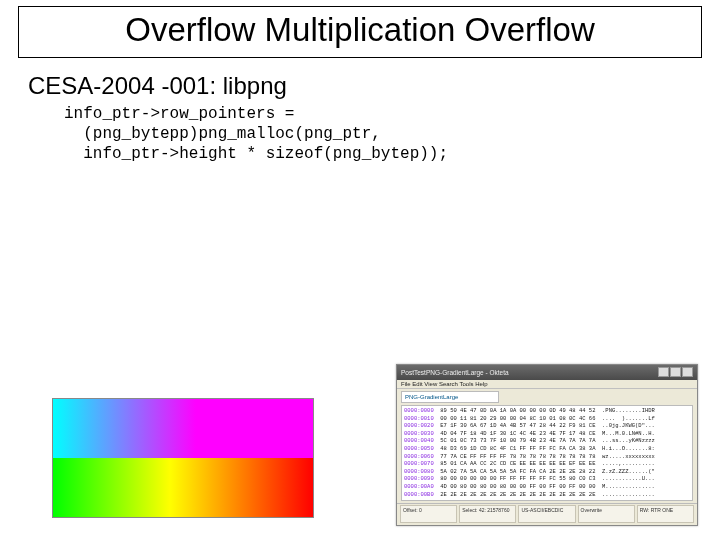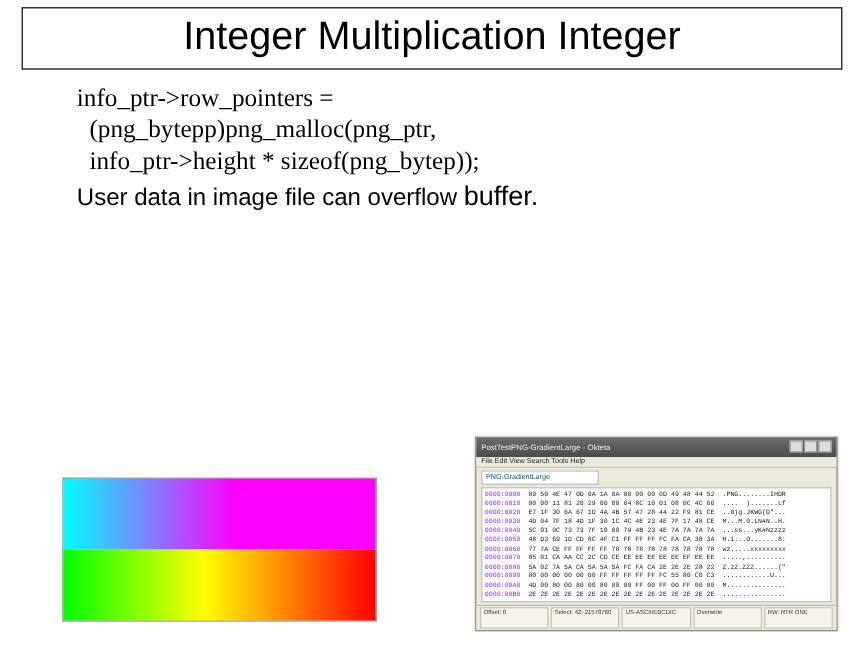--- a/index.html
+++ b/index.html
@@ -21,22 +21,22 @@
     font-size: 33px;
   }
   .body {
     padding: 8px 28px 0 28px;
   }
   .h2 {
     font-size: 24px;
     margin: 6px 0 4px 0;
   }
   .code {
-    font-family: Liberation Serif, serif;
-    font-size: 21px;
+    font-family: Liberation Mono, monospace;
+    font-size: 16px;
     white-space: pre;
     margin: 2px 0 4px 36px;
     line-height: 1.25;
   }
   .cond {
     font-size: 24px;
     margin: 4px 0 6px 0;
   }
   .sub {
     font-size: 20px;
@@ -138,30 +138,28 @@
     height: 8px;
     background: #ddd;
     border: 1px solid #999;
     margin-left: 1px;
   }
 </style>
 </head>
 <body>
 
 <div class="title-box">
-  <span>Integer Multiplication Integer</span>
+  <span>Overflow Multiplication Overflow</span>
 </div>
 
 <div class="body">
+  <div class="h2">CESA-2004 -001: libpng</div>
   <div class="code">info_ptr-&gt;row_pointers =
   (png_bytepp)png_malloc(png_ptr,
   info_ptr-&gt;height * sizeof(png_bytep));</div>
-  <div class="sub">
-    <span>User data in image file can overflow </span><span class="buf">buffer.</span>
-  </div>
 </div>
 
 <div class="gradient">
   <div class="grad-top"></div>
   <div class="grad-bottom"></div>
 </div>
 
 <div class="hexwin">
   <div class="hexwin-title">
     <span>PostTestPNG-GradientLarge - Okteta</span>

